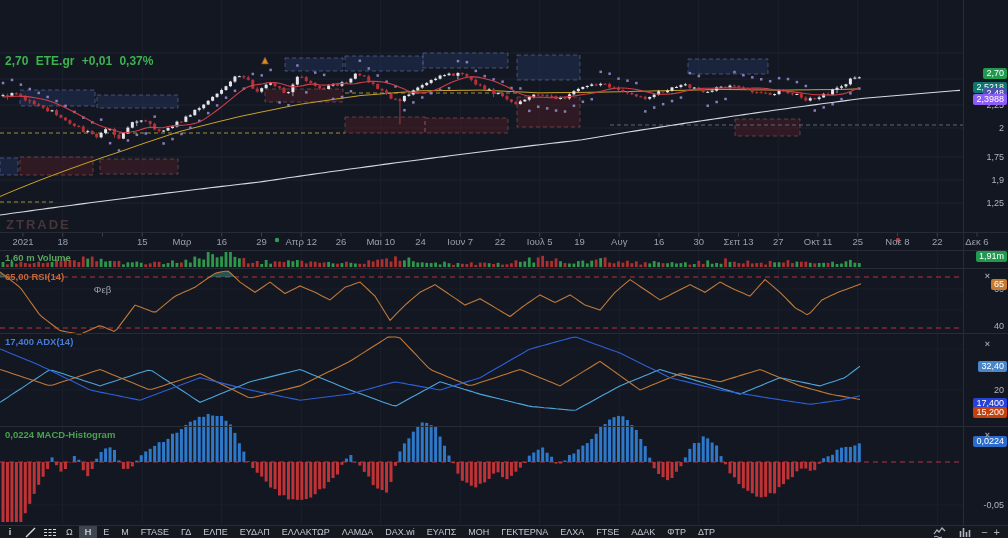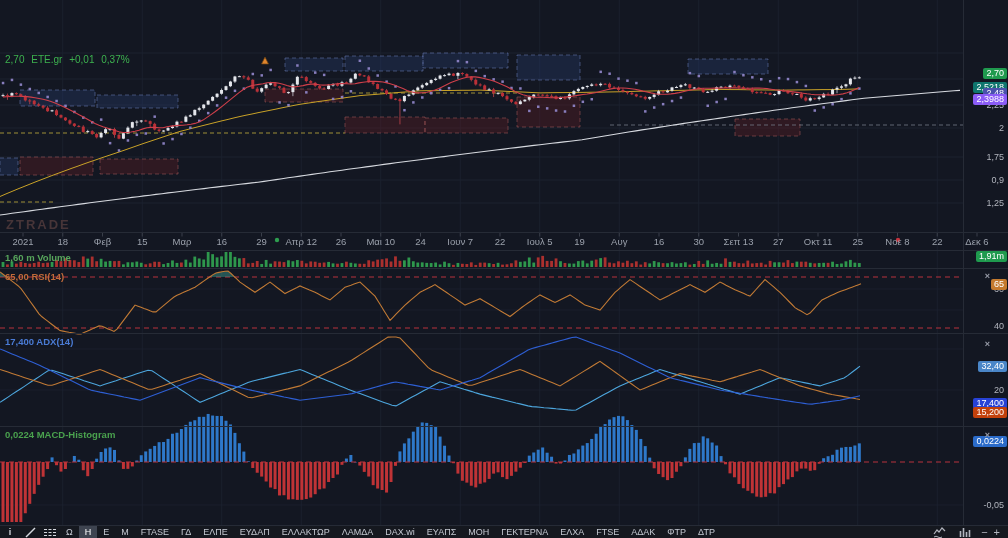--- a/index.html
+++ b/index.html
@@ -1,19 +1,19 @@
 <!DOCTYPE html>
 <html><head>
 <meta charset="utf-8">
 <style>
 *{box-sizing:border-box;margin:0;padding:0}
 body{background:#0b0e13;font-family:"Liberation Sans",sans-serif}
 .app{position:relative;width:1008px;height:538px;background:#131722;overflow:hidden}
 #chart-svg{position:absolute;left:0;top:0}
-.hdr{position:absolute;left:5px;top:54px;font-size:10px;font-weight:normal;color:#3db24f;white-space:nowrap}
+.hdr{position:absolute;left:5px;top:54px;font-size:12px;font-weight:bold;color:#3db24f;white-space:nowrap}
 .hdr span{margin-right:4px}
 .watermark{position:absolute;left:6px;top:217px;font-size:13px;font-weight:bold;color:#473538;letter-spacing:2px}
 .plabel{position:absolute;left:5px;font-size:9.5px;font-weight:bold;white-space:nowrap}
 .plabel.vol{top:252px;color:#58a65c}
 .plabel.rsi{top:271px;color:#c06a3a}
 .plabel.adx{top:336px;color:#4a7bd5}
 .plabel.macd{top:429px;color:#4aa24e}
 .atick{position:absolute;right:4px;font-size:9px;color:#b2b5be;white-space:nowrap}
 .abadge{position:absolute;right:1px;font-size:9px;color:#fff;padding:0 3px;border-radius:2px;line-height:11px;white-space:nowrap}
 .dtick{position:absolute;top:236px;font-size:9.5px;color:#9ba1ac;transform:translateX(-50%);white-space:nowrap}
@@ -1002,41 +1002,41 @@
 
   <div class="plabel vol">1,60 m Volume</div>
   <div class="plabel rsi">65,00 RSI(14)</div>
   <div class="plabel adx">17,400 ADX(14)</div>
   <div class="plabel macd">0,0224 MACD-Histogram</div>
 
   <div id="axis-layer" style="position: absolute; left: 963px; top: 0px; width: 45px; height: 525px;">
       <span class="atick" style="top: 100px;">2,25</span>
       <span class="atick" style="top: 123px;">2</span>
       <span class="atick" style="top: 152px;">1,75</span>
-      <span class="atick" style="top: 175px;">0,9</span>
+      <span class="atick" style="top: 175px;">1,9</span>
       <span class="atick" style="top: 198px;">1,25</span>
       <span class="atick" style="top: 284px;">60</span>
       <span class="atick" style="top: 321px;">40</span>
       <span class="atick" style="top: 385px;">20</span>
       <span class="atick" style="top: 500px;">-0,05</span>
       <span class="abadge" style="top: 81.5px; background: #0f766e;">2,5218</span>
       <span class="abadge" style="top: 87.5px; background: rgb(75, 81, 173);">2,48</span>
       <span class="abadge" style="top: 93.5px; background: #8b5cf6;">2,3988</span>
       <span class="abadge" style="top: 67.5px; background: rgb(31, 154, 78);">2,70</span>
       <span class="abadge" style="top: 250.5px; background: rgb(31, 154, 78);">1,91m</span>
       <span class="abadge" style="top: 278.5px; background: rgb(197, 122, 46);">65</span>
       <span class="abadge" style="top: 360.5px; background: rgb(74, 134, 200);">32,40</span>
       <span class="abadge" style="top: 397.5px; background: rgb(39, 66, 214);">17,400</span>
       <span class="abadge" style="top: 406.5px; background: #c2410c;">15,200</span>
       <span class="abadge" style="top: 435.5px; background: rgb(43, 107, 201);">0,0224</span>
     </div>
   <div id="dates-layer" style="position: absolute; left: 0px; top: 0px; width: 963px; height: 525px; pointer-events: none;">
       <span class="dtick" style="left: 23px;">2021</span>
       <span class="dtick" style="left: 62.75px;">18</span>
-      <span class="dtick" style="left: 102.5px;">Φεβ</span>
+      <span class="dtick" style="left: 102.5px; margin-top: 48px;">Φεβ</span>
       <span class="dtick" style="left: 142.25px;">15</span>
       <span class="dtick" style="left: 182px;">Μαρ</span>
       <span class="dtick" style="left: 221.75px;">16</span>
       <span class="dtick" style="left: 261.5px;">29</span>
       <span class="dtick" style="left: 301.25px;">Απρ 12</span>
       <span class="dtick" style="left: 341px;">26</span>
       <span class="dtick" style="left: 380.75px;">Μαι 10</span>
       <span class="dtick" style="left: 420.5px;">24</span>
       <span class="dtick" style="left: 460.25px;">Ιουν 7</span>
       <span class="dtick" style="left: 500px;">22</span>

